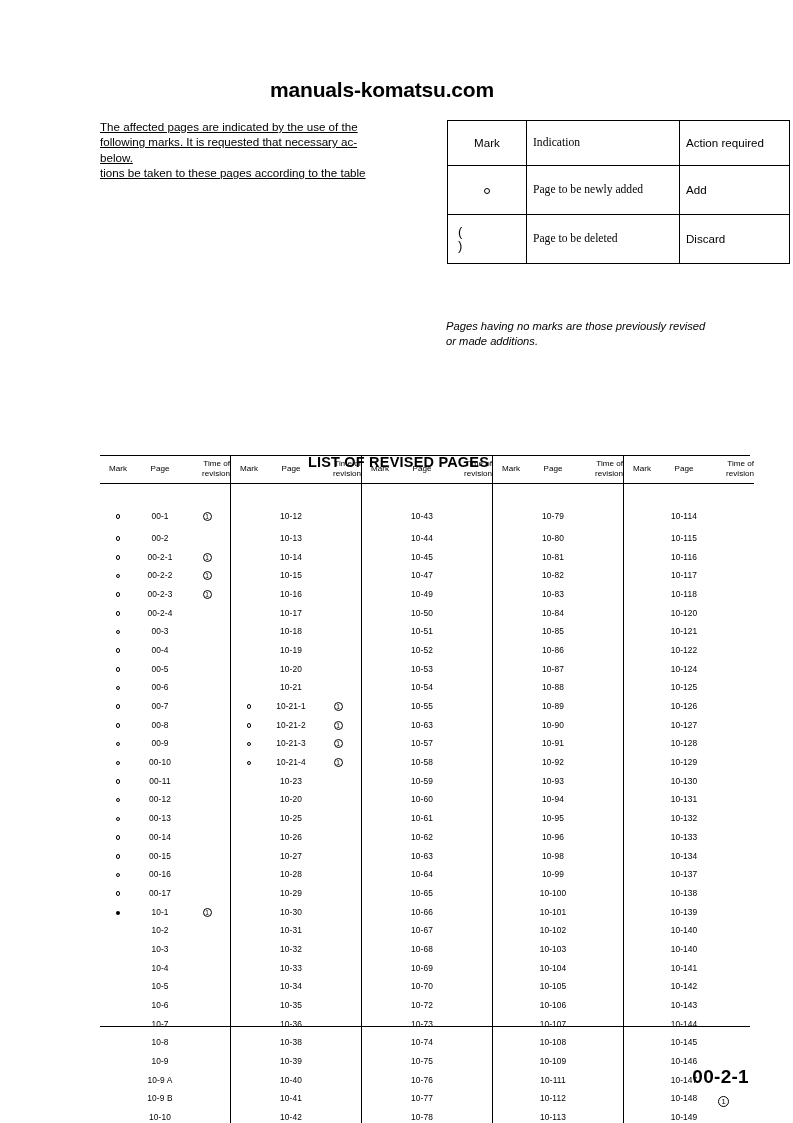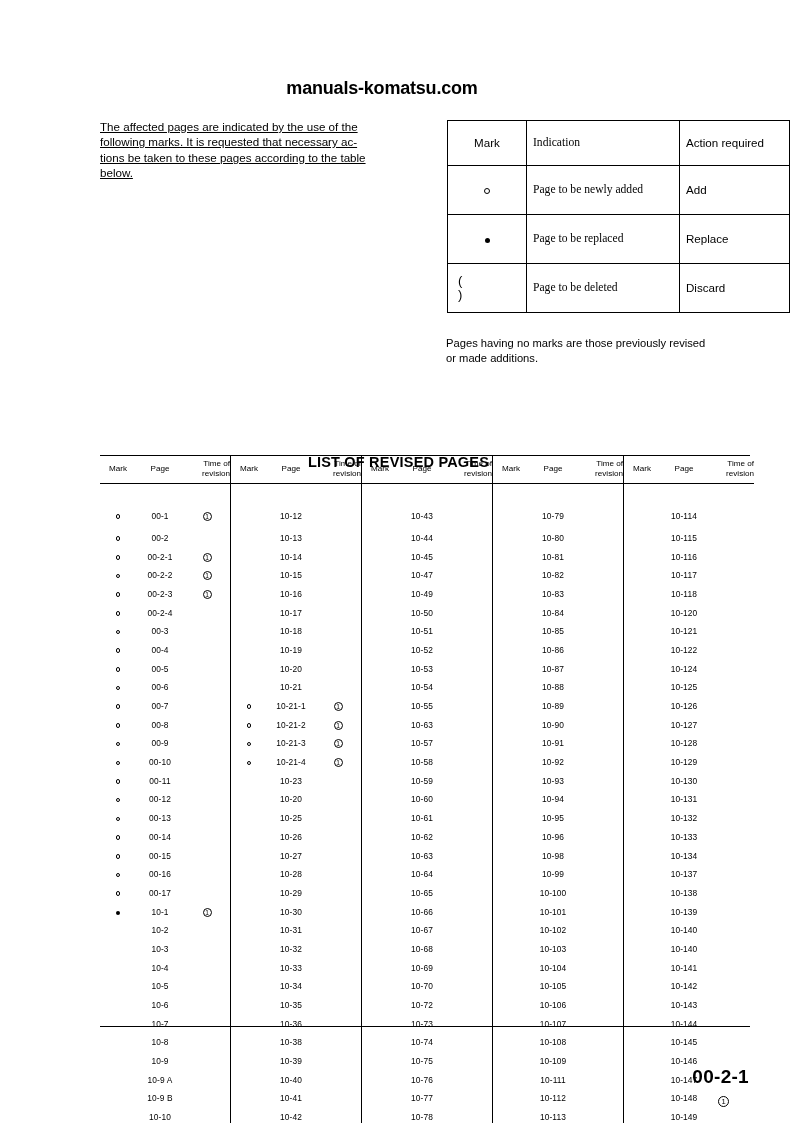--- a/index.html
+++ b/index.html
@@ -17,21 +17,21 @@
     overflow: hidden;
   }
 
   
   .site-title {
     position: absolute;
     left: 0;
     top: 78px;
     width: 764px;
     text-align: center;
-    font-size: 18px;
+    font-size: 21px;
     font-weight: bold;
     letter-spacing: -0.2px;
   }
 
   
   .intro {
     position: absolute;
     left: 100px;
     top: 119px;
     width: 318px;
@@ -82,24 +82,25 @@
     text-align: left;
     padding-left: 4px;
     letter-spacing: 24px;
     font-size: 13px;
   }
 
   
   .legend-note {
     position: absolute;
     left: 446px;
-    top: 336px;
+    top: 319px;
     width: 312px;
     font-size: 11.2px;
     line-height: 14.5px;
+    font-style: italic;
   }
   .legend-note span { display: block; white-space: nowrap; }
 
   
   .section-title {
     position: absolute;
     left: 17px;
     top: 426px;
     width: 763px;
     text-align: center;
@@ -211,47 +212,40 @@
   .footer-rev .circnum { width: 11px; height: 11px; line-height: 10px; font-size: 7.6px; }
 </style>
 </head>
 <body>
 
 <div class="site-title">manuals-komatsu.com</div>
 
 <div class="intro">
   <span>The affected pages are indicated by the use of the</span>
   <span>following marks. It is requested that necessary ac-</span>
+  <span>below.</span>
   <span>tions be taken to these pages according to the table</span>
-  <span>below.</span>
 </div>
 
 <table class="legend">
   <tbody>
     <tr class="head">
       <td class="c-mark">Mark</td>
       <td class="c-ind">Indication</td>
       <td class="c-act">Action required</td>
     </tr>
     <tr>
       <td class="c-mark">
         <span class="glyph-open"></span>
       </td>
       <td class="c-ind">Page to be newly added</td>
       <td class="c-act">Add</td>
     </tr>
     <tr>
       <td class="c-mark">
-        <span class="glyph-solid"></span>
-      </td>
-      <td class="c-ind">Page to be replaced</td>
-      <td class="c-act">Replace</td>
-    </tr>
-    <tr>
-      <td class="c-mark">
         <span class="glyph-paren">(        )</span>
       </td>
       <td class="c-ind">Page to be deleted</td>
       <td class="c-act">Discard</td>
     </tr>
   </tbody>
 </table>
 
 <div class="legend-note">
   <span>Pages having no marks are those previously revised</span>

